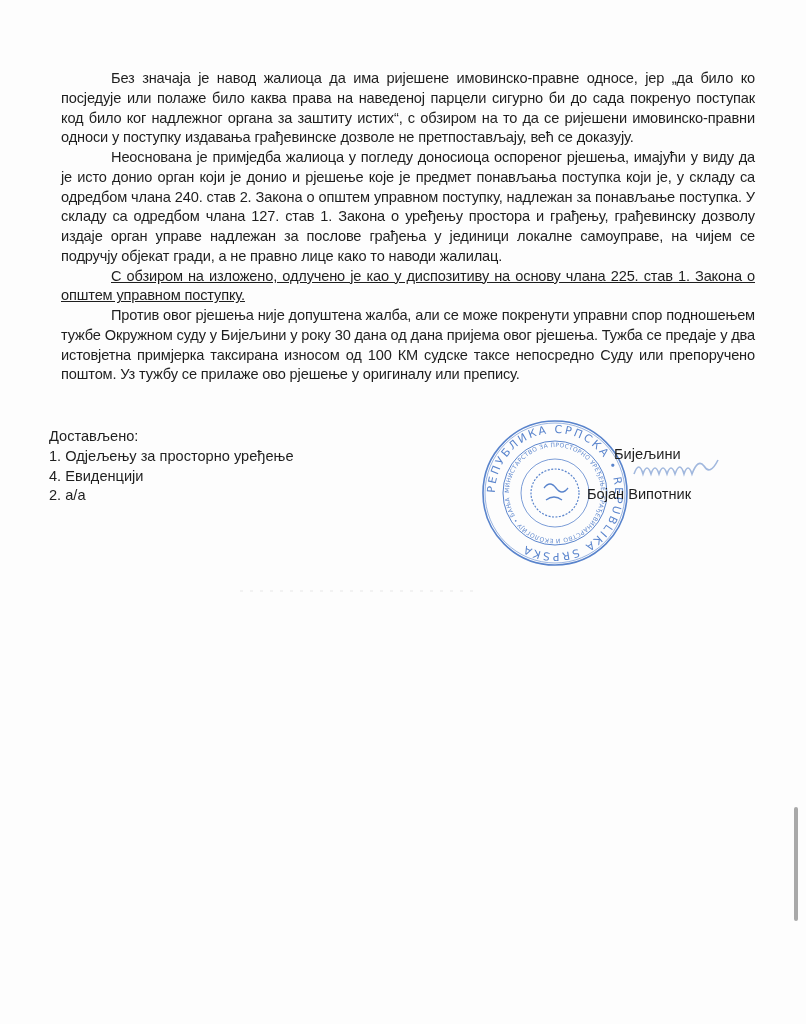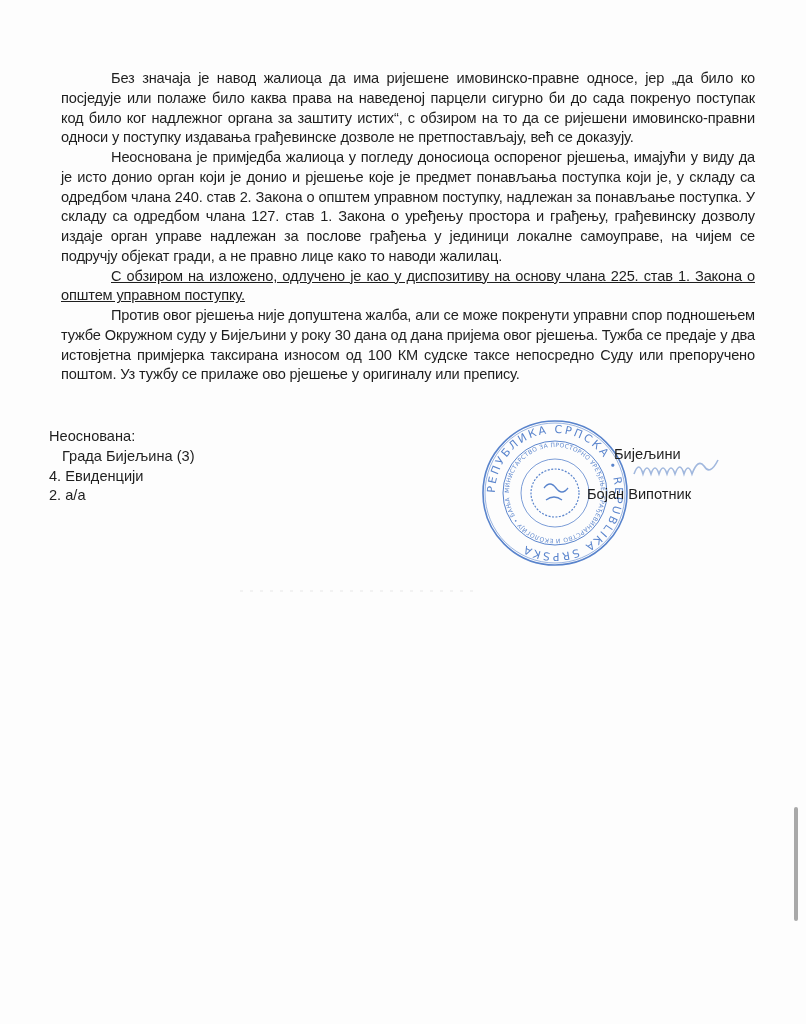--- a/index.html
+++ b/index.html
@@ -36,22 +36,22 @@
 <div class="page">
 
   <div class="body-text">
     <p>Без значаја је навод жалиоца да има ријешене имовинско-правне односе, јер „да било ко посједује или полаже било каква права на наведеној парцели сигурно би до сада покренуо поступак код било ког надлежног органа за заштиту истих“, с обзиром на то да се ријешени имовинско-правни односи у поступку издавања грађевинске дозволе не претпостављају, већ се доказују.</p>
     <p>Неоснована је примједба жалиоца у погледу доносиоца оспореног рјешења, имајући у виду да је исто донио орган који је донио и рјешење које је предмет понављања поступка који је, у складу са одредбом члана 240. став 2. Закона о општем управном поступку, надлежан за понављање поступка. У складу са одредбом члана 127. став 1. Закона о уређењу простора и грађењу, грађевинску дозволу издаје орган управе надлежан за послове грађења у јединици локалне самоуправе, на чијем се подручју објекат гради, а не правно лице како то наводи жалилац.</p>
     <p class="last-left">С обзиром на изложено, одлучено је као у диспозитиву на основу члана 225. став 1. Закона о општем управном поступку.</p>
     <p>Против овог рјешења није допуштена жалба, али се може покренути управни спор подношењем тужбе Окружном суду у Бијељини у року 30 дана од дана пријема овог рјешења. Тужба се предаје у два истовјетна примјерка таксирана износом од 100 КМ судске таксе непосредно Суду или препоручено поштом. Уз тужбу се прилаже ово рјешење у оригиналу или препису.</p>
   </div>
 
   <div class="delivered">
-    <div>Неоснована:</div>
-    <div class="item-sub">Града Бијељина (3)</div>
+    <div>Достављено:</div>
+    <div>1. Одјељењу за просторно уређење</div>
     <div>4. Евиденцији</div>
     <div>2. а/а</div>
   </div>
 
   <svg class="stamp" viewBox="0 0 150 150">
     <defs>
       <path id="outerArc" d="M75,75 m-60,0 a60,60 0 1,1 120,0 a60,60 0 1,1 -120,0"></path>
       <path id="innerArc" d="M75,75 m-46,0 a46,46 0 1,1 92,0 a46,46 0 1,1 -92,0"></path>
     </defs>
     <g fill="none" stroke="#3d6fc4" opacity="0.85">

